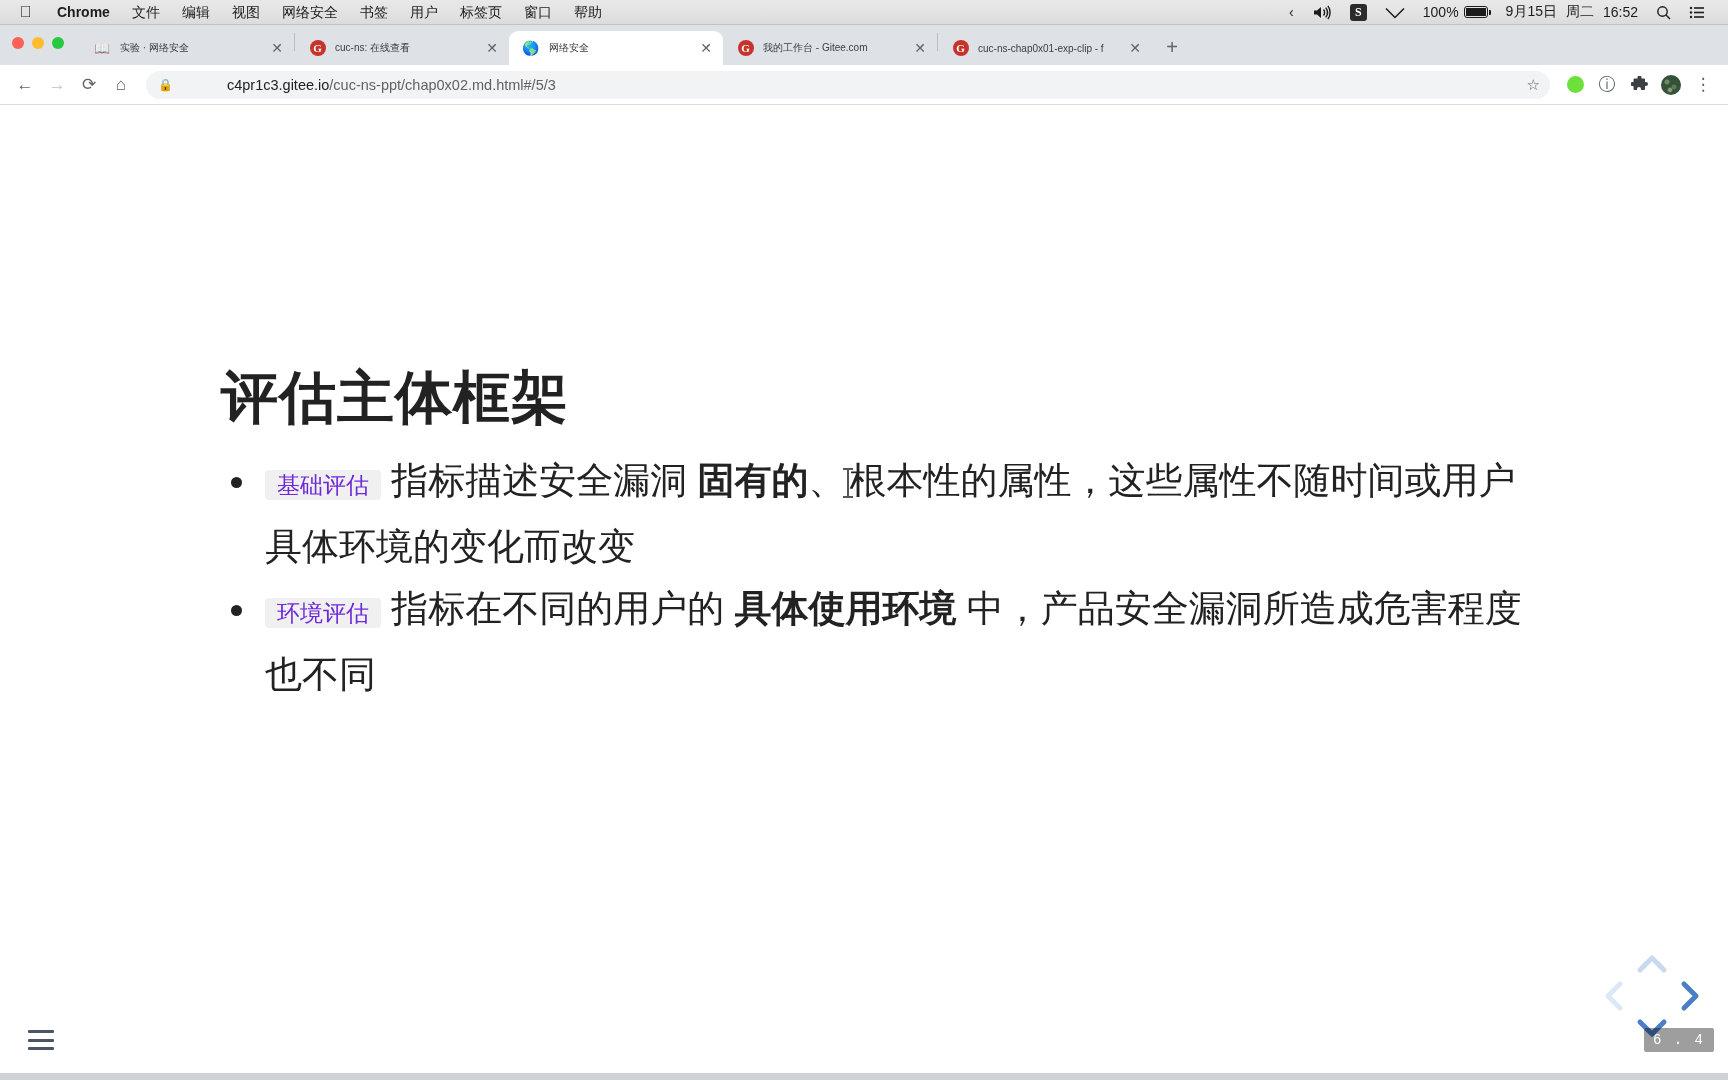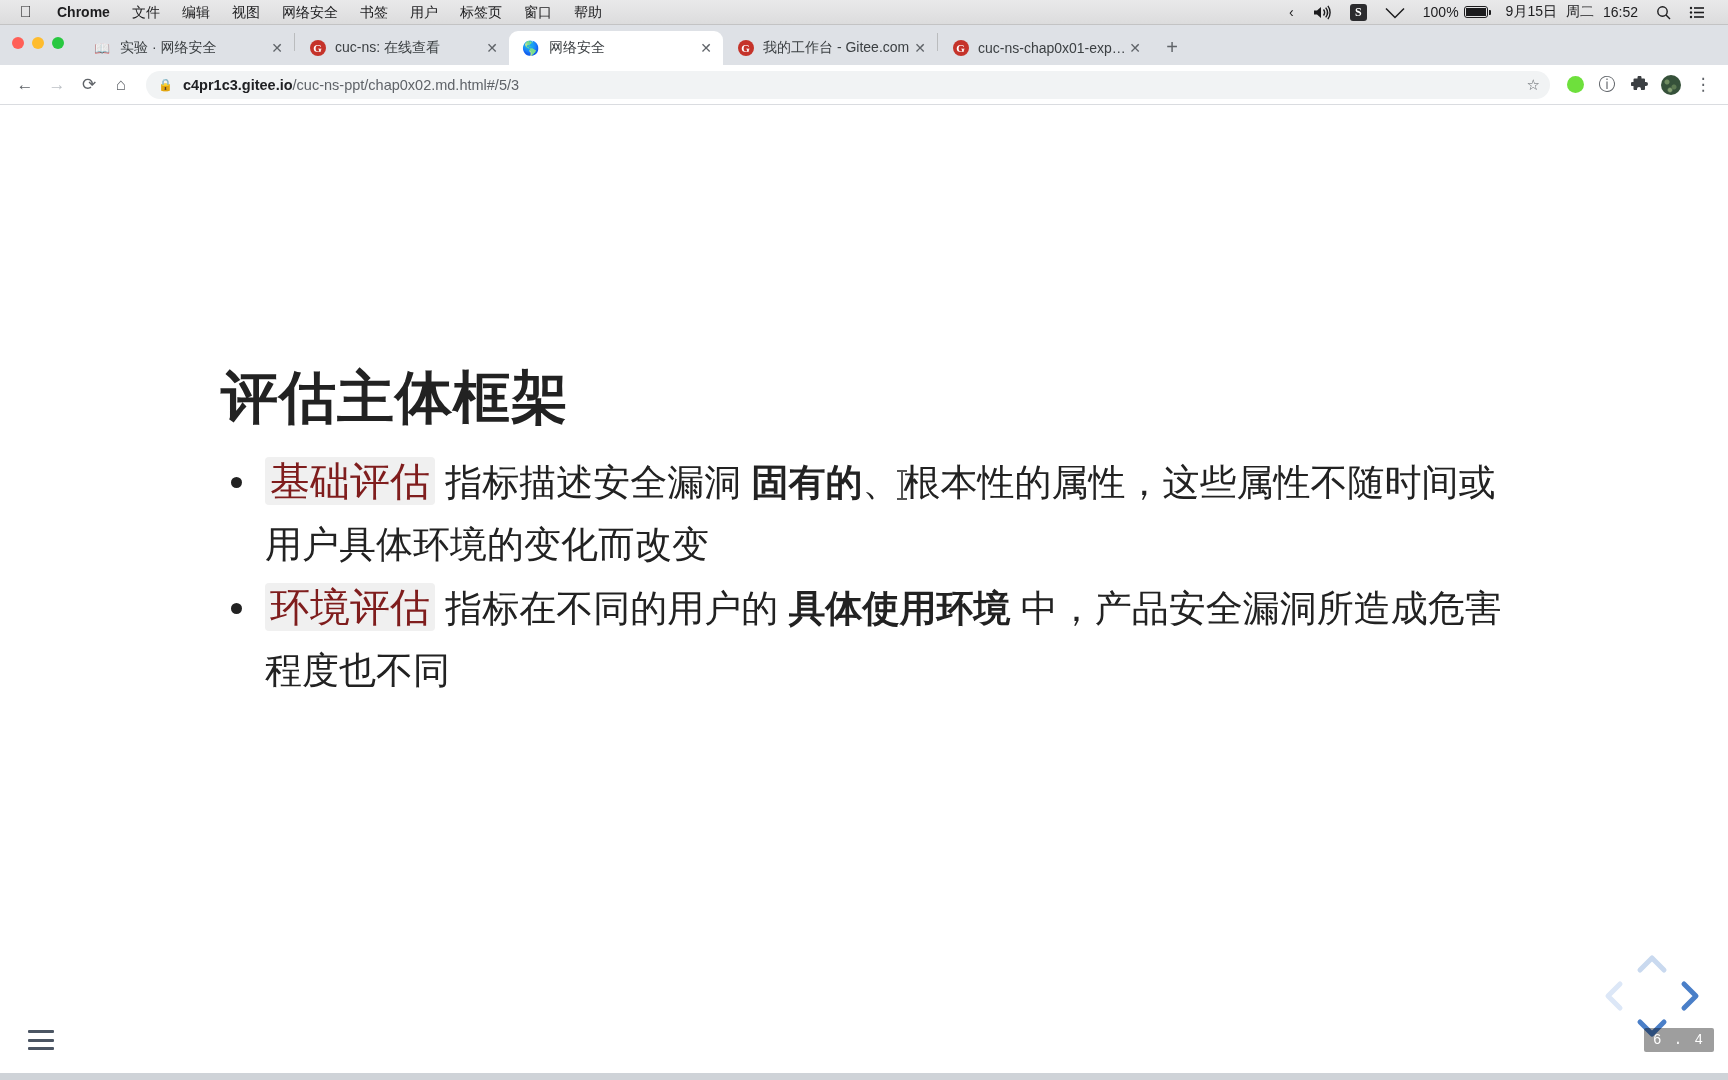--- a/index.html
+++ b/index.html
@@ -73,21 +73,21 @@
   .gitee-ico {
     width: 16px; height: 16px; border-radius: 50%;
     background: #c5332a; color: #fff; font-size: 11px; font-weight: bold;
     display: flex; align-items: center; justify-content: center;
     font-family: "Liberation Serif", serif;
   }
   .book-ico { font-size: 13px; color: #5f6368; }
   .globe-ico { font-size: 14px; color: #5f6368; }
   .tab-title {
     flex: 1; overflow: hidden; white-space: nowrap; text-overflow: ellipsis;
-    font-size: 14px;
+    font-size: 10px;
   }
   .tab-close {
     width: 18px; height: 18px; flex: 0 0 18px; color: #5f6368;
     display: flex; align-items: center; justify-content: center; font-size: 14px;
   }
   .tab-sep {
     width: 1px; height: 18px; background: #babcbe; align-self: center;
     margin-bottom: 7px;
   }
   .newtab {
@@ -105,21 +105,21 @@
     justify-content: center; color: #5f6368; font-size: 17px; border-radius: 50%;
     flex: 0 0 30px;
   }
   .tb-btn.dim { color: #bdc1c6; }
   .omnibox {
     flex: 1; height: 28px; background: #f1f3f4; border-radius: 14px;
     display: flex; align-items: center; padding: 0 12px; margin: 0 8px;
     font-size: 14.5px; color: #5f6368; position: relative;
   }
   .lock { margin-right: 10px; font-size: 12px; color: #5f6368; }
-  .url-host { color: #202124; font-weight: 700; }
+  .url-host { color: #202124; font-weight: 400; margin-left: 44px; }
   .url-path { color: #5f6368; }
   .star { position: absolute; right: 10px; color: #5f6368; font-size: 15px; }
   .ext-dot { width: 17px; height: 17px; border-radius: 50%; background: #6ee03c; }
   .avatar {
     width: 20px; height: 20px; border-radius: 50%;
     background: #36513a;
     background-image:
       radial-gradient(circle at 30% 35%, #6f8b60 2px, transparent 3px),
       radial-gradient(circle at 65% 60%, #5d7a52 2px, transparent 3px),
       radial-gradient(circle at 45% 75%, #85a072 1.5px, transparent 3px);
@@ -146,22 +146,22 @@
   ul.bullets > li {
     position: relative; padding-left: 44px;
     font-size: 37px; line-height: 62px; color: #222;
     margin-bottom: 0;
   }
   ul.bullets > li:before {
     content: ""; position: absolute; left: 10px; top: 27px;
     width: 11px; height: 11px; border-radius: 50%; background: #222;
   }
   .code {
-    background: #f0f0f0; border-radius: 4px; padding: 2px 5px;
-    font-size: 40px; color: #7f1d1d;
+    background: #f0f0f0; border-radius: 4px; padding: 2px 12px;
+    font-size: 23px; color: #6d28d9;
     font-family: "Liberation Sans", "DejaVu Sans", sans-serif;
   }
   .strong { font-weight: bold; }
 
   .caret {
     display: inline-block; width: 2px; height: 30px;
     background: #555; vertical-align: -5px; position: relative;
     margin: 0 1px;
   }
   .caret:before, .caret:after {

